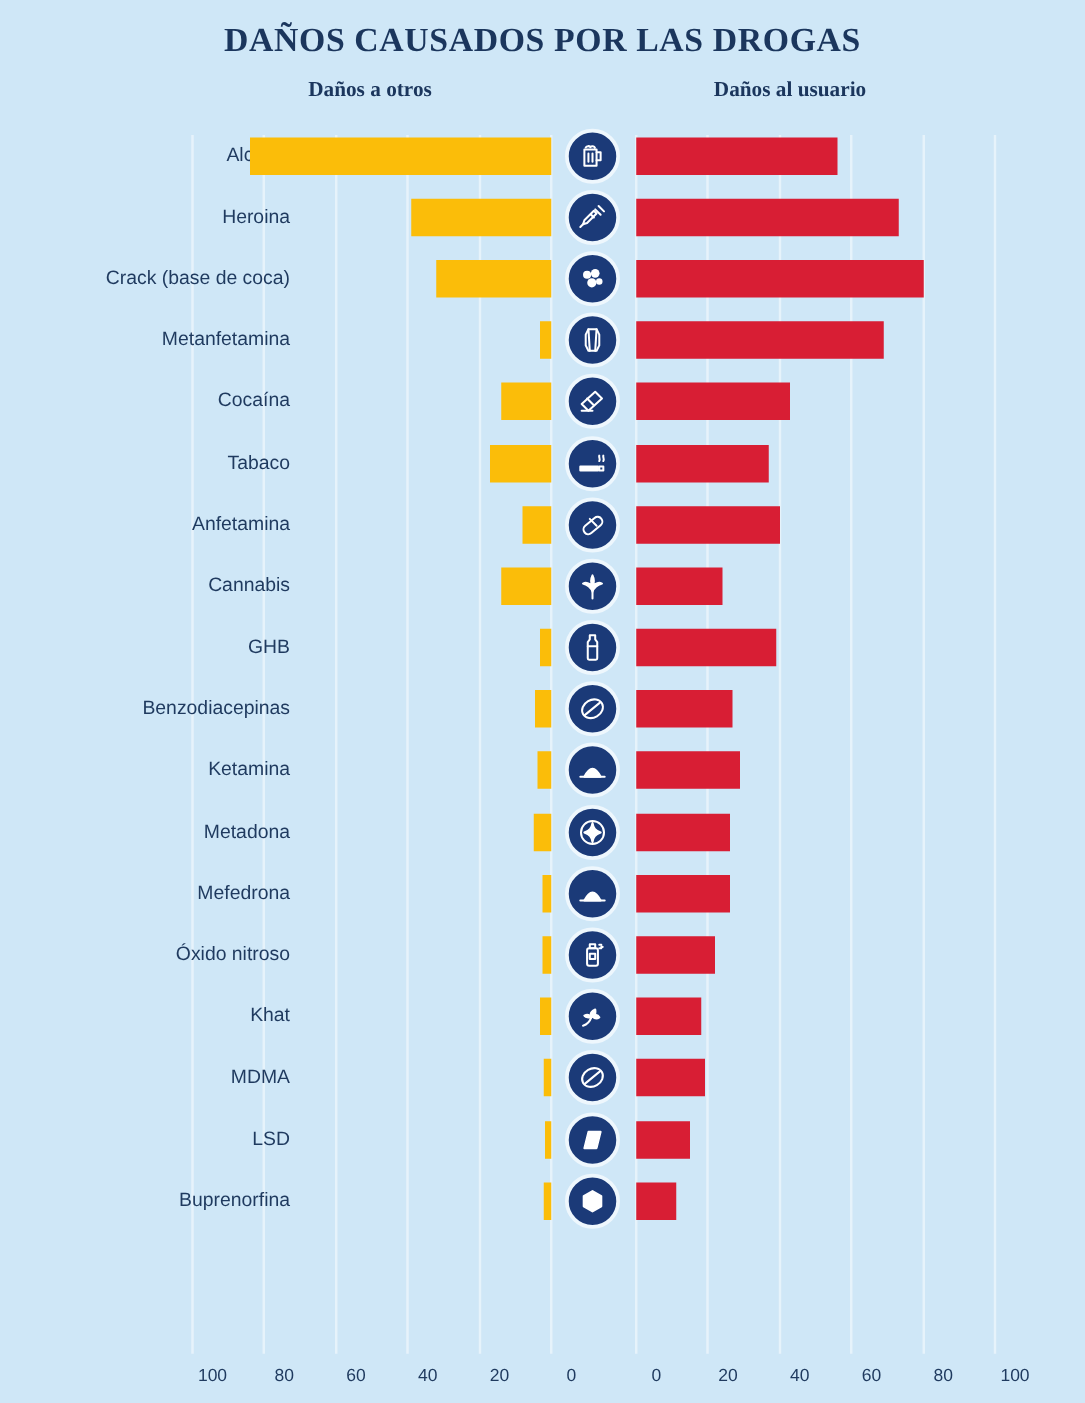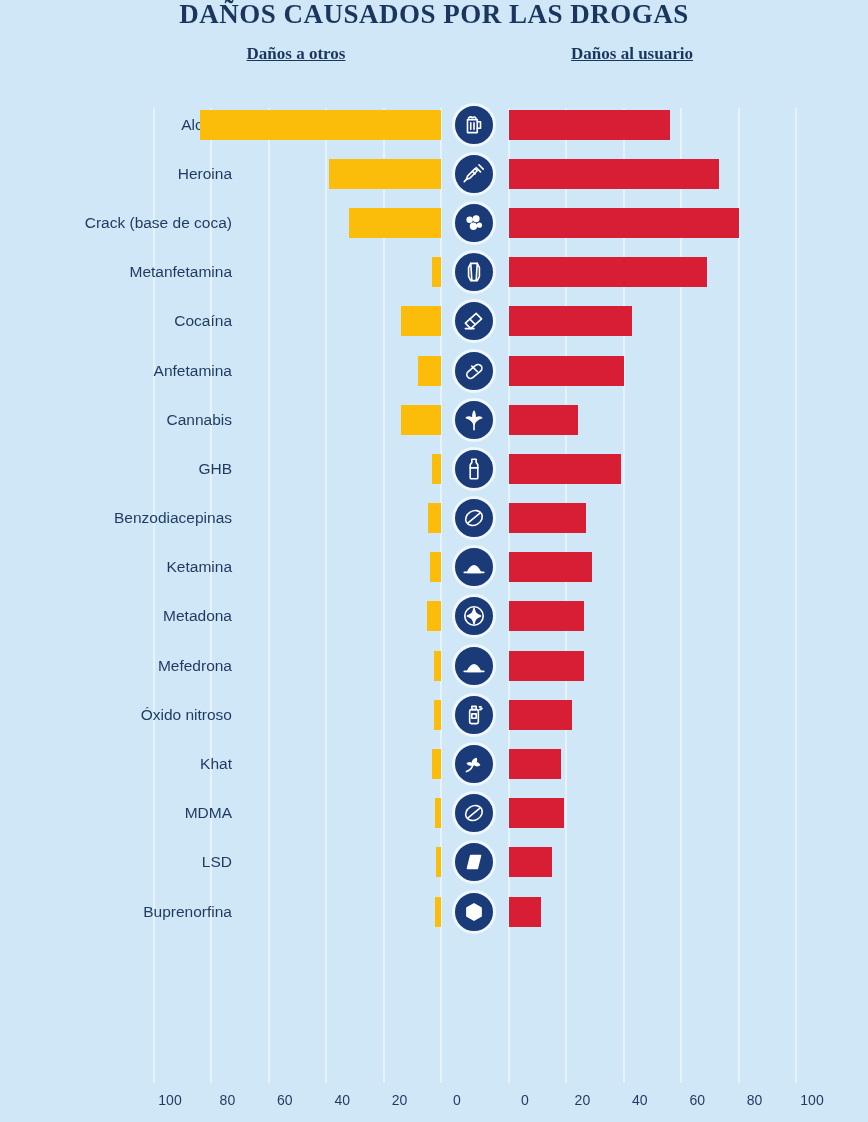--- a/index.html
+++ b/index.html
@@ -11,36 +11,36 @@
     overflow:hidden;
     position:relative;
   }
   .title{
     font-family:"Liberation Serif", serif;
     font-weight:bold;
     font-size:27px;
     letter-spacing:.5px;
     text-align:center;
     color:#1b365d;
+    padding-top:18px;
     line-height:1.1;
   }
   .subheads{
     position:relative;
     height:34px;
     margin-top:14px;
   }
   .subhead{
     position:absolute;
     font-family:"Liberation Serif", serif;
     font-weight:bold;
     font-size:17px;
     color:#1b365d;
     transform:translateX(-50%);
     white-space:nowrap;
-    text-decoration:underline;
   }
   #sub-left{left:296px;}
   #sub-right{left:632px;}
 
   .plot{
     position:absolute;
     left:0;top:100px;
     width:868px;height:1000px;
   }
   .gridlayer{
@@ -188,20 +188,32 @@
         <div class="barR" style="left: 509px; width: 123.41px;"></div>
         <div class="icon">
           <svg width="26" height="26" viewBox="0 0 24 24" fill="none" stroke="#fff" stroke-width="1.5" stroke-linecap="round" stroke-linejoin="round">
             <path d="M4 14l10-9 5 5-10 9z"></path>
             <path d="M8 10l5 5"></path>
             <path d="M4 19h8"></path>
           </svg>
         </div>
       </div>
       <div class="row">
+        <div class="rowlabel">Tabaco</div>
+        <div class="barL" style="left: 392.21px; width: 48.79px;"></div>
+        <div class="barR" style="left: 509px; width: 106.19px;"></div>
+        <div class="icon">
+          <svg width="26" height="26" viewBox="0 0 24 24" fill="none" stroke="#fff" stroke-width="1.5" stroke-linecap="round" stroke-linejoin="round">
+            <path d="M3 14h13v3H3z" fill="#fff" stroke="#fff"></path>
+            <path d="M17 14h3v3h-3z"></path>
+            <path d="M17 10c1-1.5-.5-2.5 0-4M20 10c1-1.5-.5-2.5 0-4"></path>
+          </svg>
+        </div>
+      </div>
+      <div class="row">
         <div class="rowlabel">Anfetamina</div>
         <div class="barL" style="left: 418.04px; width: 22.96px;"></div>
         <div class="barR" style="left: 509px; width: 114.8px;"></div>
         <div class="icon">
           <svg width="26" height="26" viewBox="0 0 24 24" fill="none" stroke="#fff" stroke-width="1.5" stroke-linecap="round" stroke-linejoin="round">
             <rect x="4" y="9" width="16" height="7" rx="3.5" transform="rotate(-40 12 12)"></rect>
             <path d="M10 7.5l5 5"></path>
           </svg>
         </div>
       </div>

